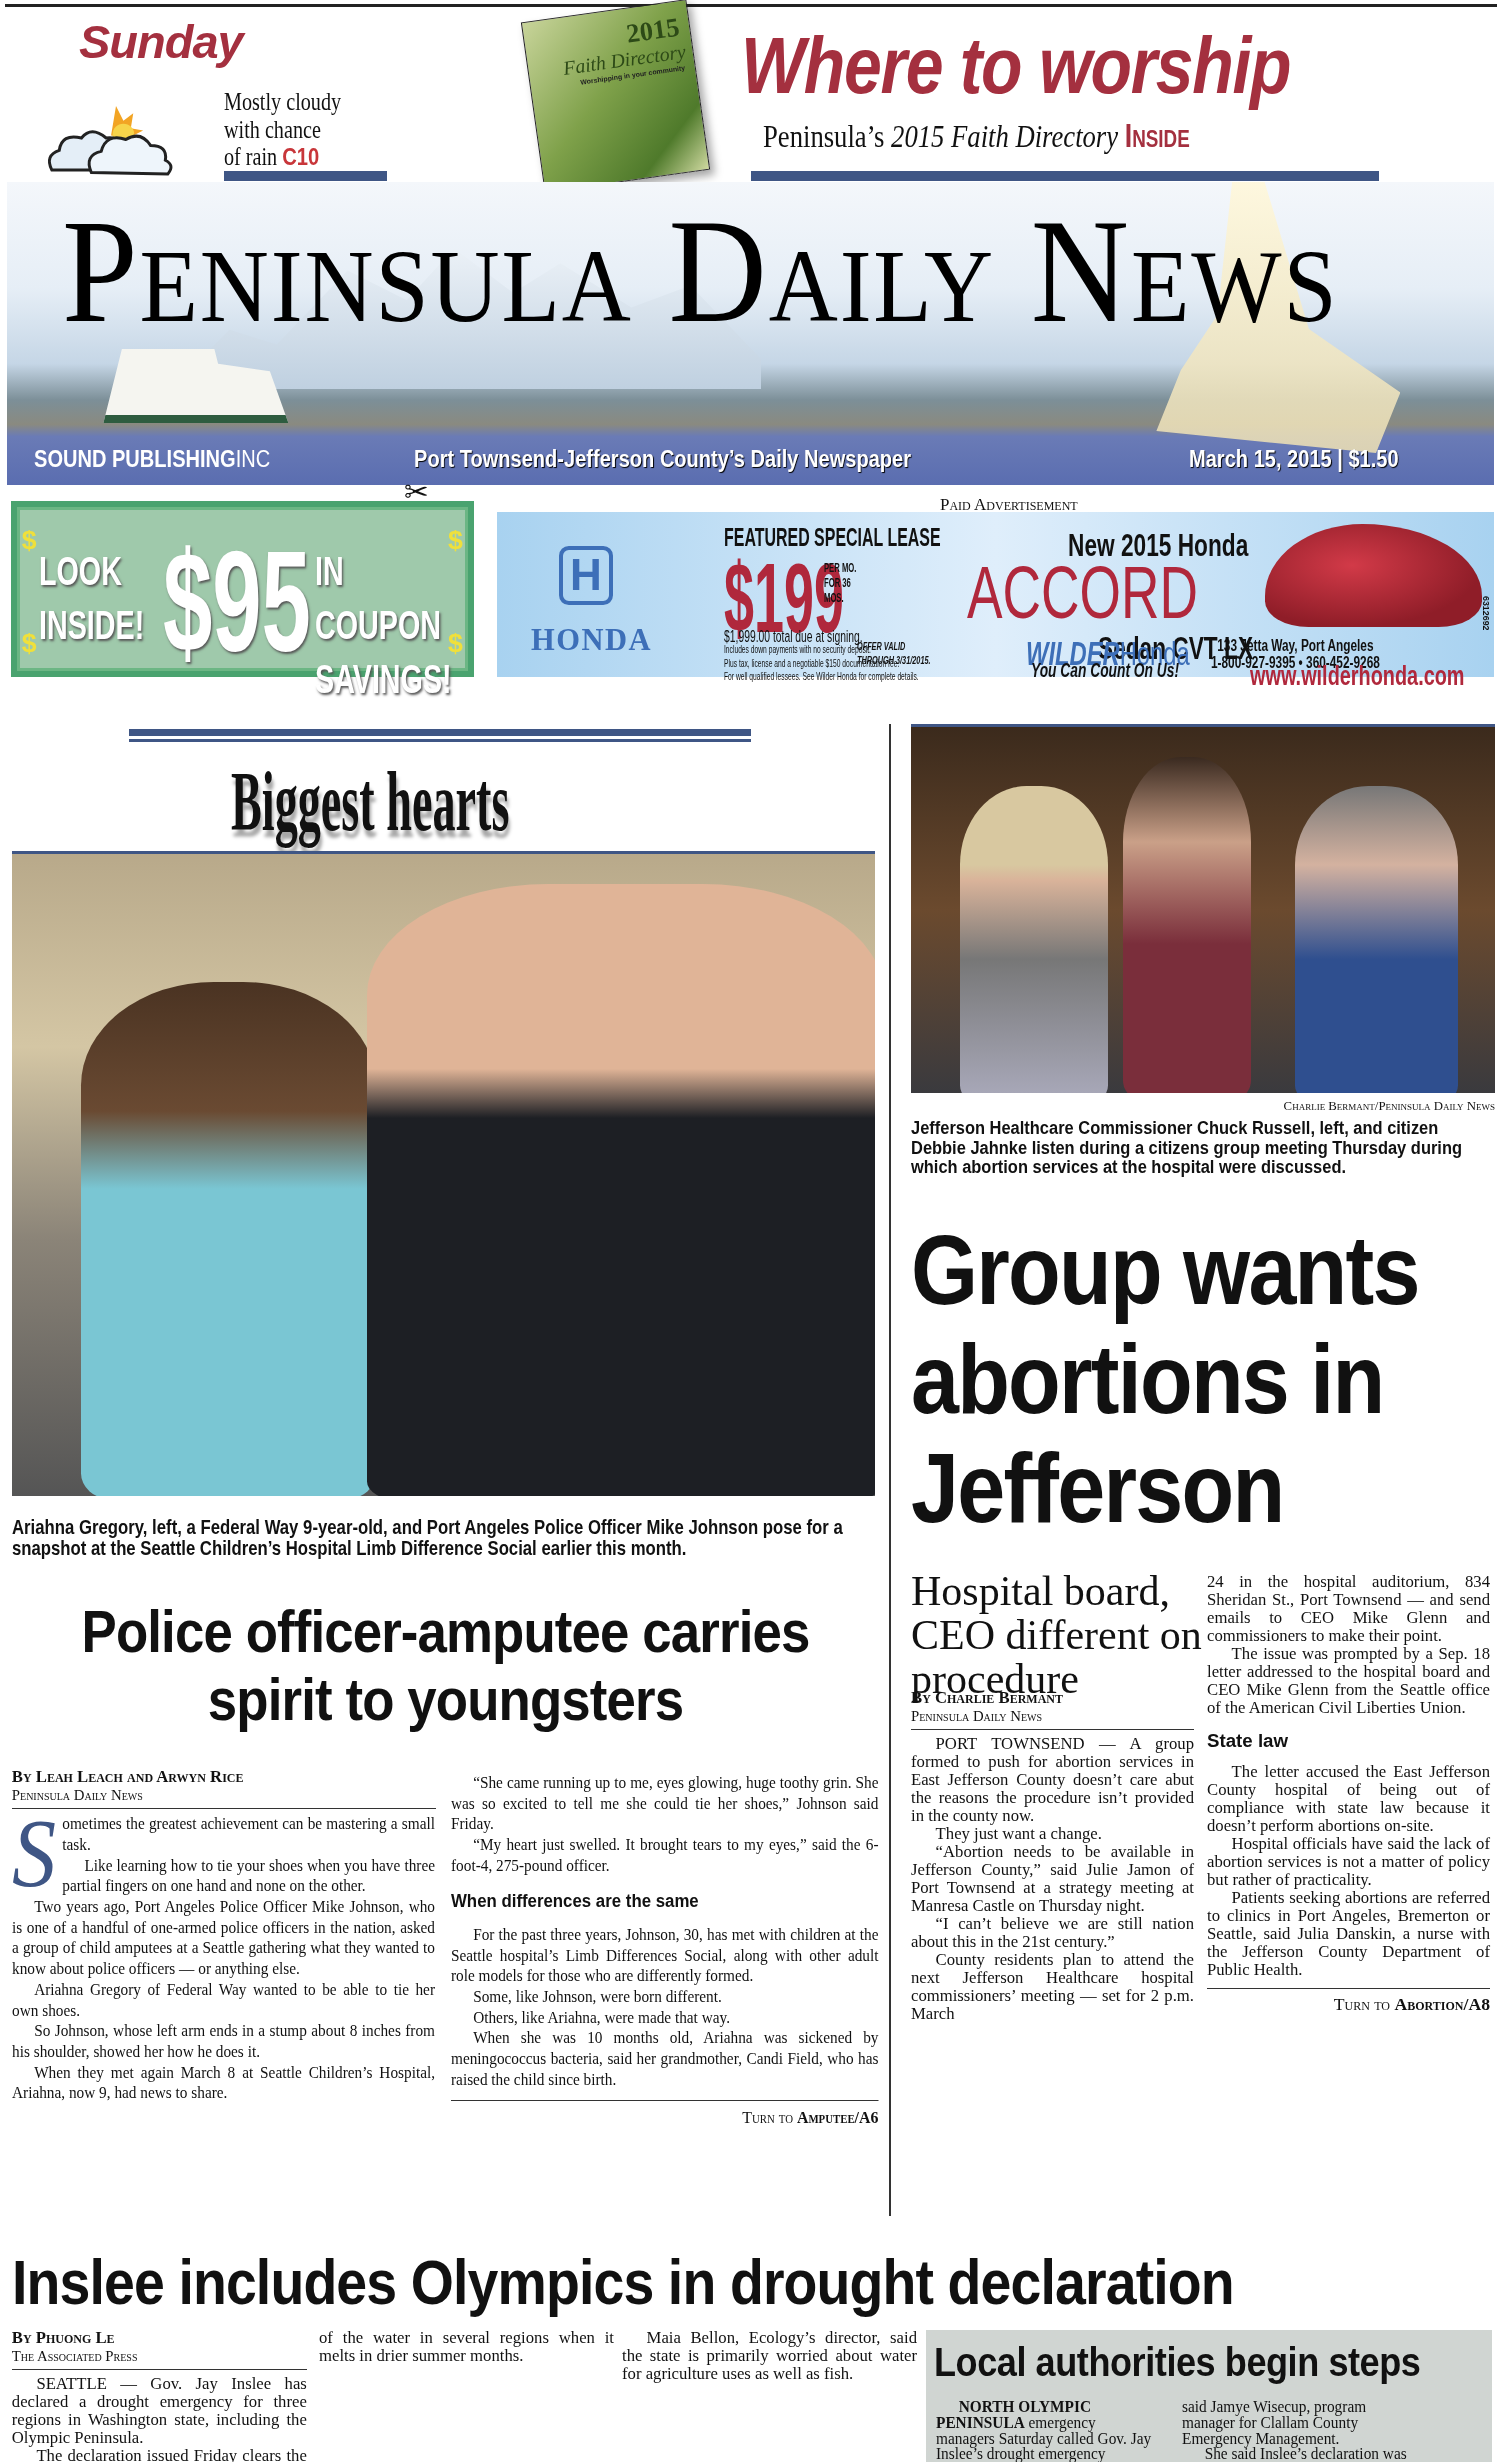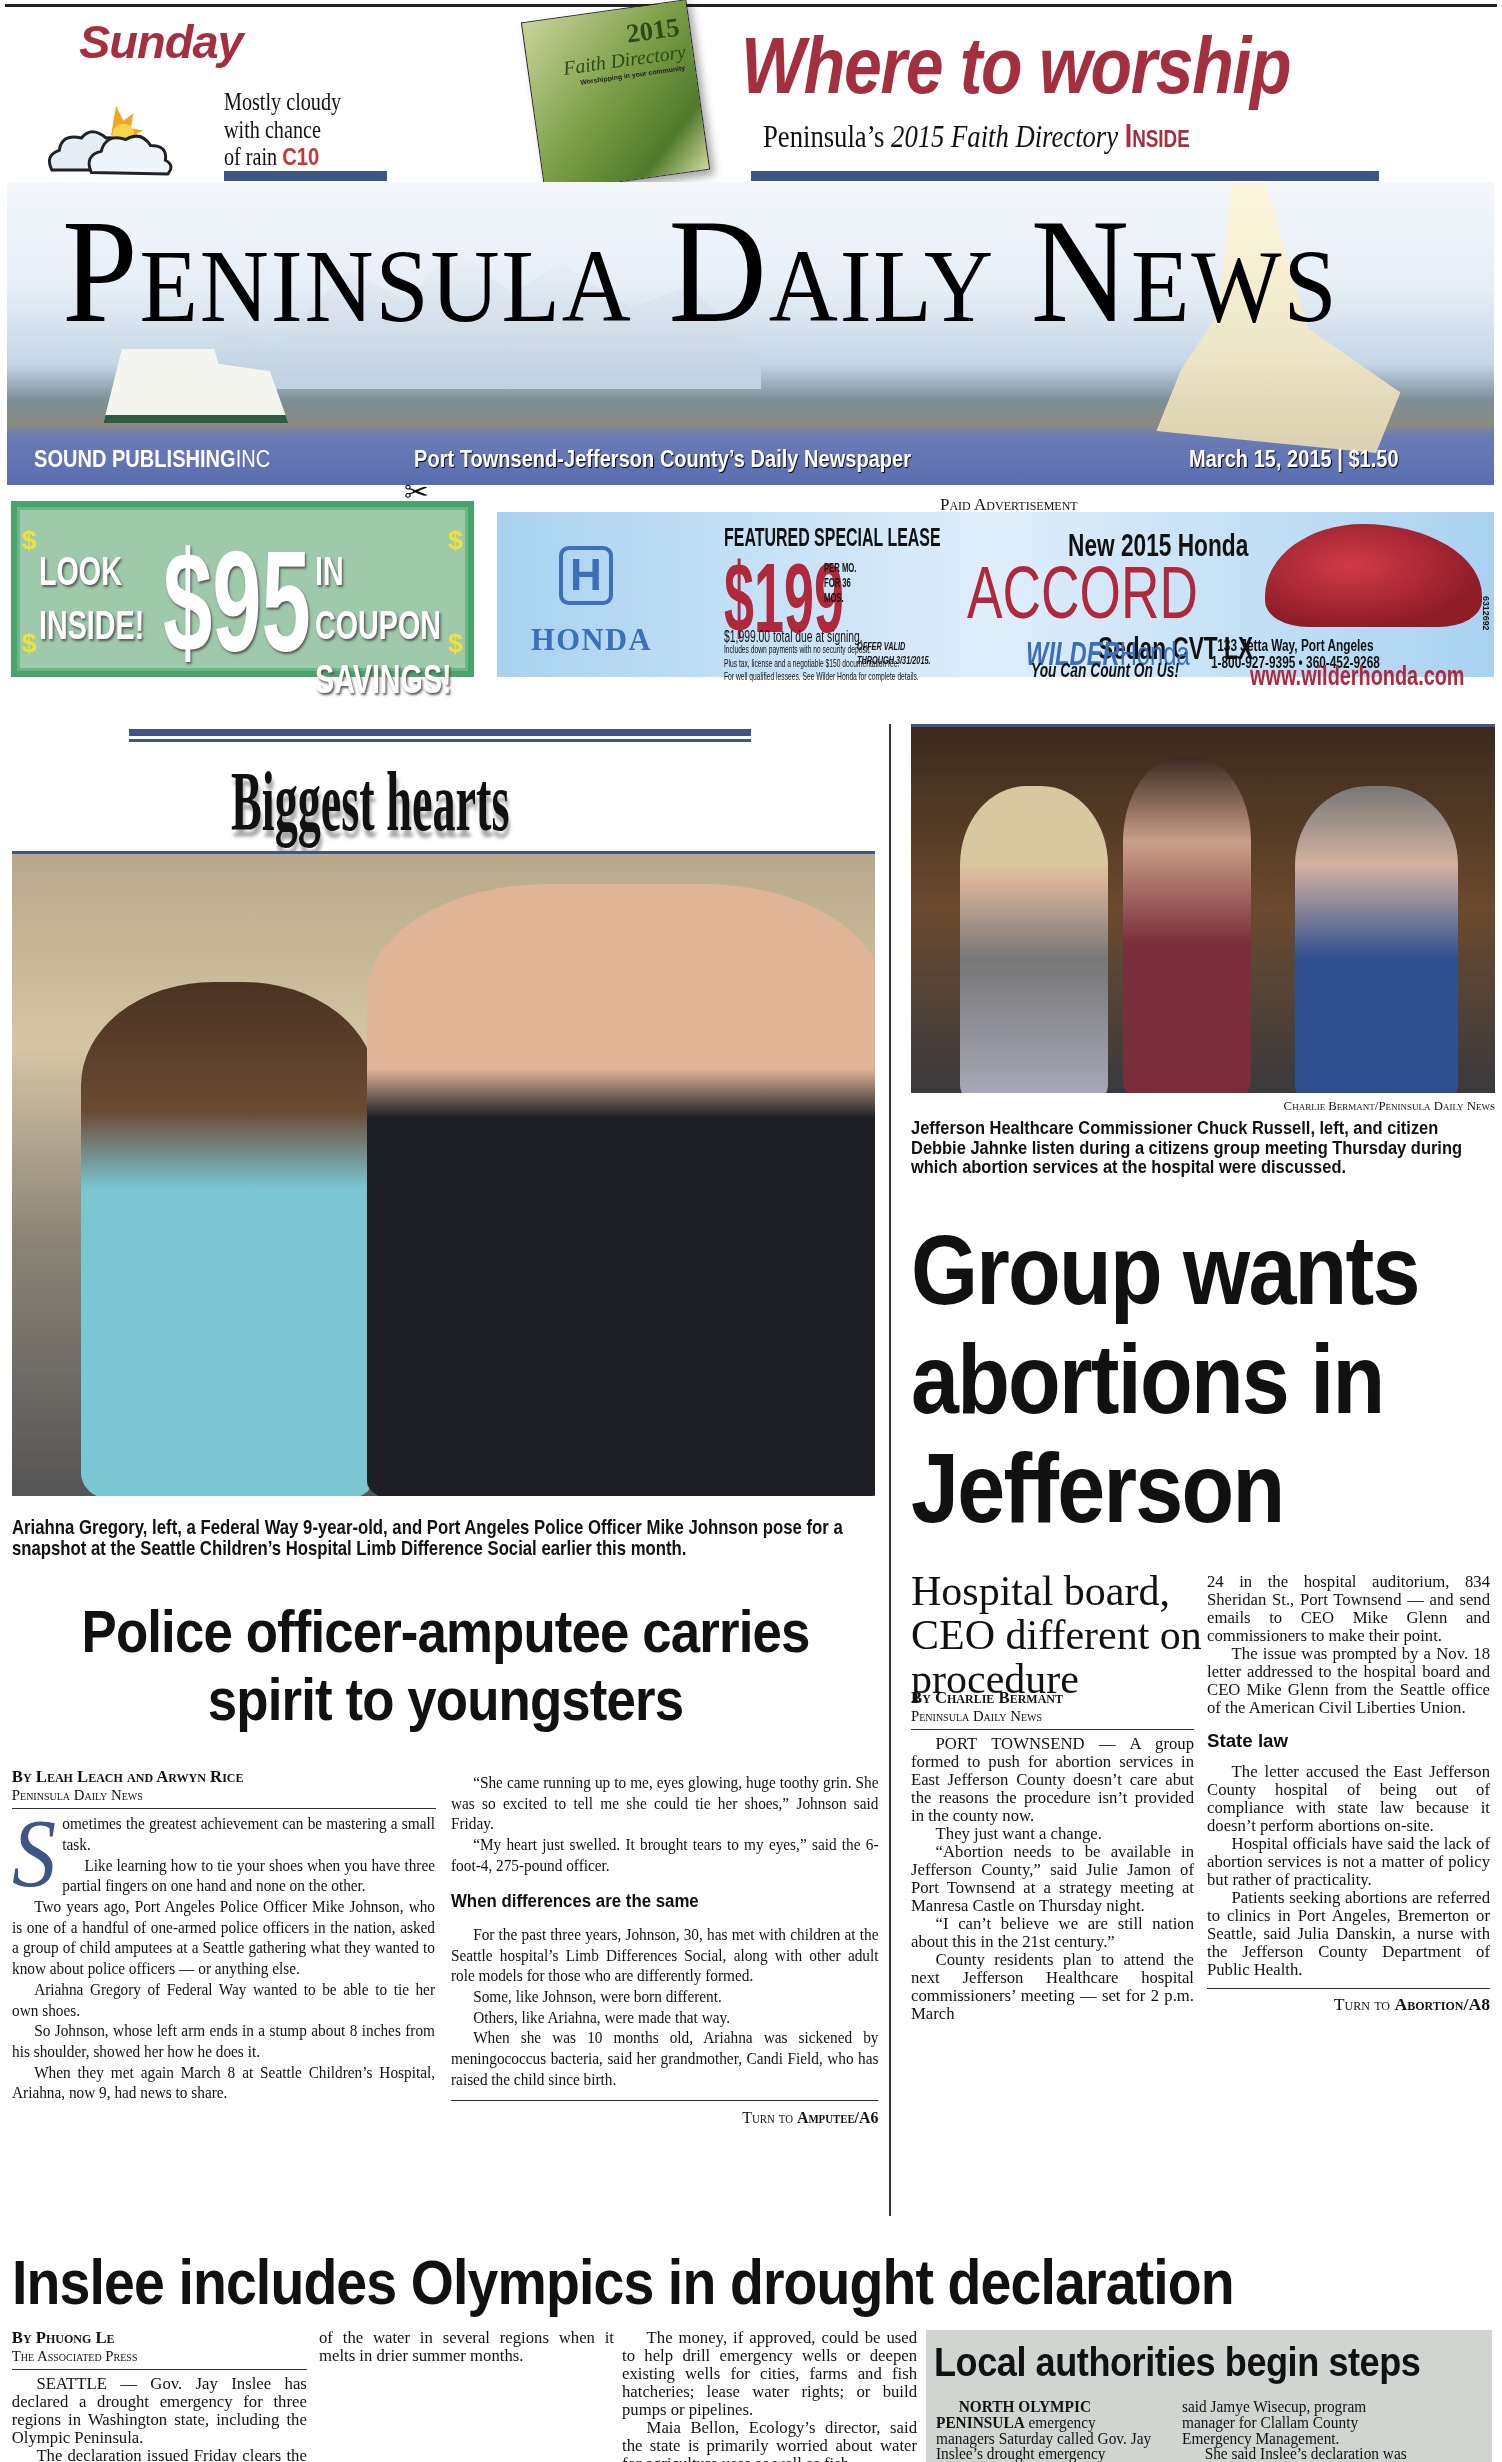--- a/index.html
+++ b/index.html
@@ -239,42 +239,41 @@
   <div class="byline">By Charlie Bermant</div>
   <div class="byline-org">Peninsula Daily News</div>
   <p>PORT TOWNSEND — A group formed to push for abortion services in East Jefferson County doesn’t care abut the reasons the procedure isn’t provided in the county now.</p>
   <p>They just want a change.</p>
   <p>“Abortion needs to be available in Jefferson County,” said Julie Jamon of Port Townsend at a strategy meeting at Manresa Castle on Thursday night.</p>
   <p>“I can’t believe we are still nation about this in the 21st century.”</p>
   <p>County residents plan to attend the next Jefferson Healthcare hospital commissioners’ meeting — set for 2 p.m. March</p>
 </div>
 <div class="col" style="left:1207px;top:1573px;width:283px;font-size:16.7px;line-height:18px;">
   <p class="noi">24 in the hospital auditorium, 834 Sheridan St., Port Townsend — and send emails to CEO Mike Glenn and commissioners to make their point.</p>
-  <p>The issue was prompted by a Nov. 18 letter addressed to the hospital board and CEO Mike Glenn from the Seattle office of the American Civil Liberties Union.</p>
+  <p>The issue was prompted by a Sep. 18 letter addressed to the hospital board and CEO Mike Glenn from the Seattle office of the American Civil Liberties Union.</p>
   <h4>State law</h4>
   <p>The letter accused the East Jefferson County hospital of being out of compliance with state law because it doesn’t perform abortions on-site.</p>
   <p>Hospital officials have said the lack of abortion services is not a matter of policy but rather of practicality.</p>
   <p>Patients seeking abortions are referred to clinics in Port Angeles, Bremerton or Seattle, said Julia Danskin, a nurse with the Jefferson County Department of Public Health.</p>
   <div class="turnto"><span>Turn to</span> <b>Abortion/A8</b></div>
 </div>
 
 <div class="abs inslee-head">Inslee includes Olympics in drought declaration</div>
 <div class="col" style="left:11.8px;top:2329px;width:295px;font-size:16.7px;line-height:18px;">
   <div class="byline">By Phuong Le</div>
   <div class="byline-org">The Associated Press</div>
   <p>SEATTLE — Gov. Jay Inslee has declared a drought emergency for three regions in Washington state, including the Olympic Peninsula.</p>
   <p>The declaration issued Friday clears the way for state officials to provide money and other relief to those experiencing drought hardships.</p>
 
 </div>
 <div class="col" style="left:319px;top:2329px;width:295px;font-size:16.7px;line-height:18px;">
   <p class="noi">of the water in several regions when it melts in drier summer months.</p>
 
 </div>
 <div class="col" style="left:622px;top:2329px;width:295px;font-size:16.7px;line-height:18px;">
-  <p>The money, if approved, could be used to help drill emergency wells or deepen existing wells for cities, farms and fish hatcheries; lease water rights; or build pumps or pipelines.</p>
   <p>Maia Bellon, Ecology’s director, said the state is primarily worried about water for agriculture uses as well as fish.</p>
 
 </div>
 
 <div class="abs sidebar">
   <h3>Local authorities begin steps</h3>
   <div class="col" style="left:9.8px;top:69px;width:241px;">
     <p><b>NORTH OLYMPIC PENINSULA</b> <span>emergency managers Saturday called Gov. Jay Inslee’s drought emergency declaration a precursor to conservation steps as the weather dries out.</span></p>
 
   </div>

